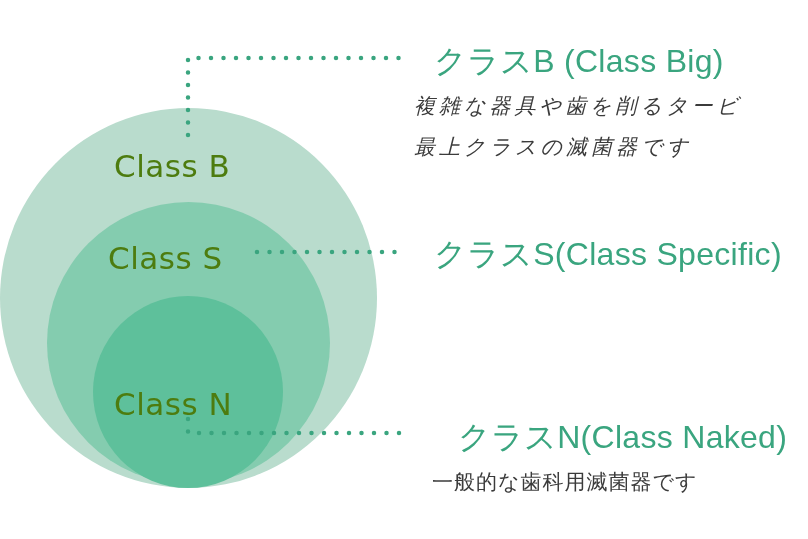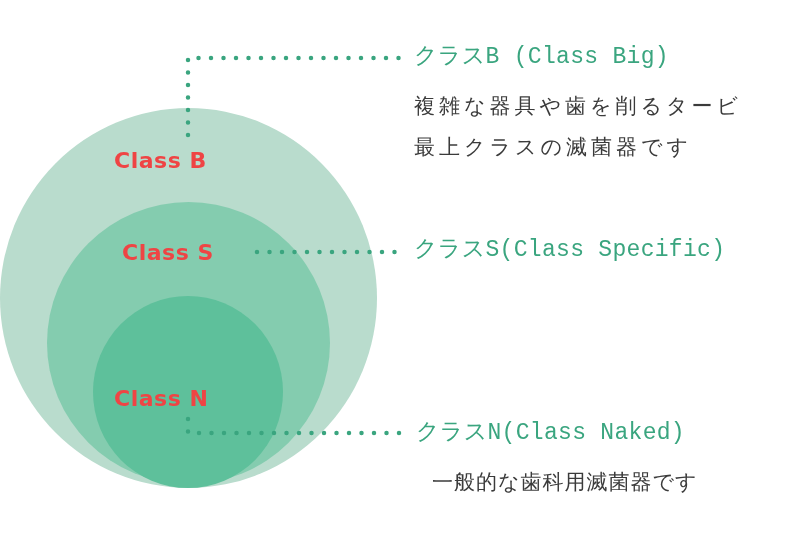--- a/index.html
+++ b/index.html
@@ -5,39 +5,39 @@
     html, body { margin: 0; padding: 0; }
     body {
       width: 808px; height: 539px; background: #ffffff; position: relative; overflow: hidden;
       font-family: "DejaVu Sans", "Liberation Sans", sans-serif;
     }
     .circle { position: absolute; border-radius: 50%; }
     #c-b { left: 0px; top: 108px; width: 377px; height: 380px; background: #b9dccd; }
     #c-s { left: 47px; top: 202px; width: 283px; height: 282px; background: #84ccaf; }
     #c-n { left: 93px; top: 296px; width: 190px; height: 192px; background: #5ec09b; }
     .circle-label {
-      position: absolute; color: #ef4444; font-family: "DejaVu Sans", sans-serif;
-      font-size: 22px; font-weight: 700; letter-spacing: 0.5px; white-space: nowrap;
+      position: absolute; color: #4d7c0f; font-family: "DejaVu Sans", sans-serif;
+      font-size: 31px; font-weight: 400; letter-spacing: 0.5px; white-space: nowrap;
     }
     #lbl-b { left: 114px; top: 148px; }
-    #lbl-s { left: 122px; top: 240px; }
+    #lbl-s { left: 108px; top: 240px; }
     #lbl-n { left: 114px; top: 386px; }
     svg.leaders { position: absolute; left: 0; top: 0; }
     .title {
-      position: absolute; color: #3aa57f; font-size: 23px; white-space: nowrap;
-      font-family: Liberation Mono, monospace; letter-spacing: 0.3px;
+      position: absolute; color: #3aa57f; font-size: 32px; white-space: nowrap;
+      font-family: Liberation Sans, sans-serif; letter-spacing: 0.3px; margin-left: 20px;
     }
     #t-b { left: 414px; top: 40px; }
     #t-s { left: 414px; top: 233px; }
-    #t-n { left: 416px; top: 416px; }
+    #t-n { left: 438px; top: 416px; }
     .desc {
       position: absolute; color: #3b3b3b; font-size: 21px; line-height: 41px;
       white-space: nowrap; font-family: "DejaVu Sans", sans-serif; letter-spacing: 4px;
     }
-    #d-b { left: 414px; top: 86px; }
+    #d-b { left: 414px; top: 86px; font-style: italic; }
     #d-s { left: 414px; top: 280px; }
     #d-n { left: 432px; top: 462px; letter-spacing: 1px; font-family: Liberation Serif, serif; }
   </style>
 </head>
 <body>
 
 <div>
   <div class="circle" id="c-b"></div>
   <div class="circle" id="c-s"></div>
   <div class="circle" id="c-n"></div>

